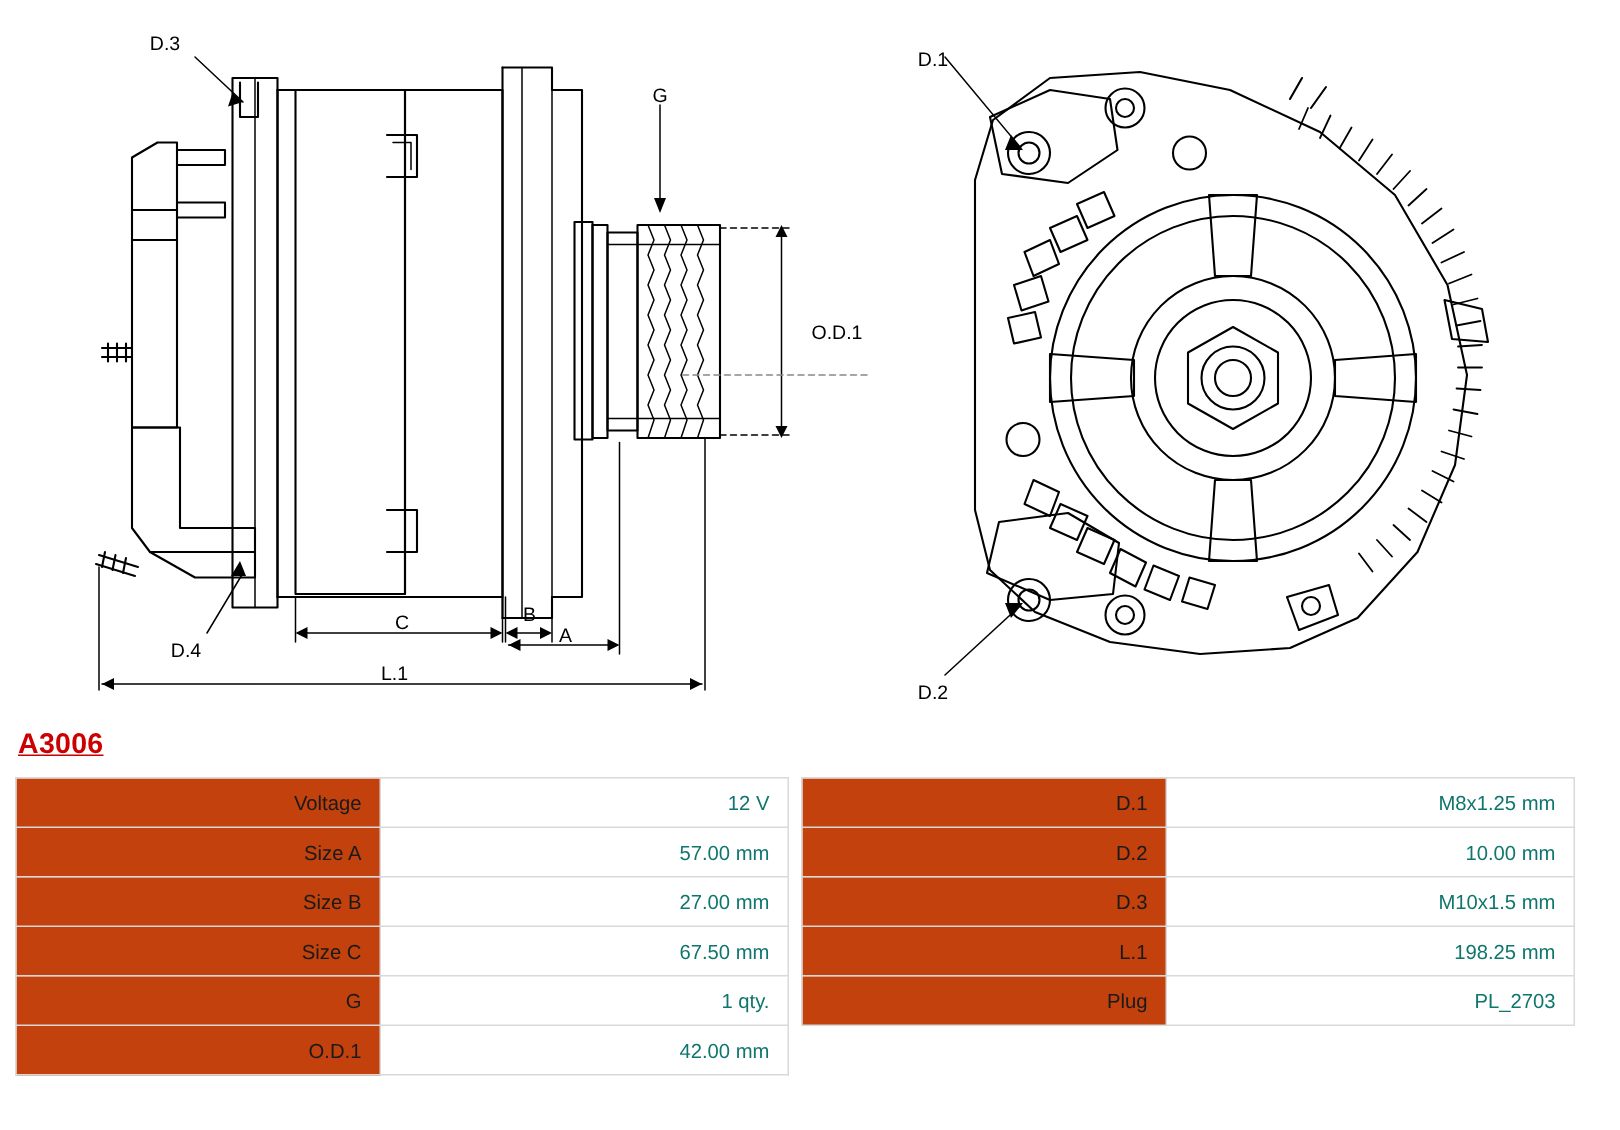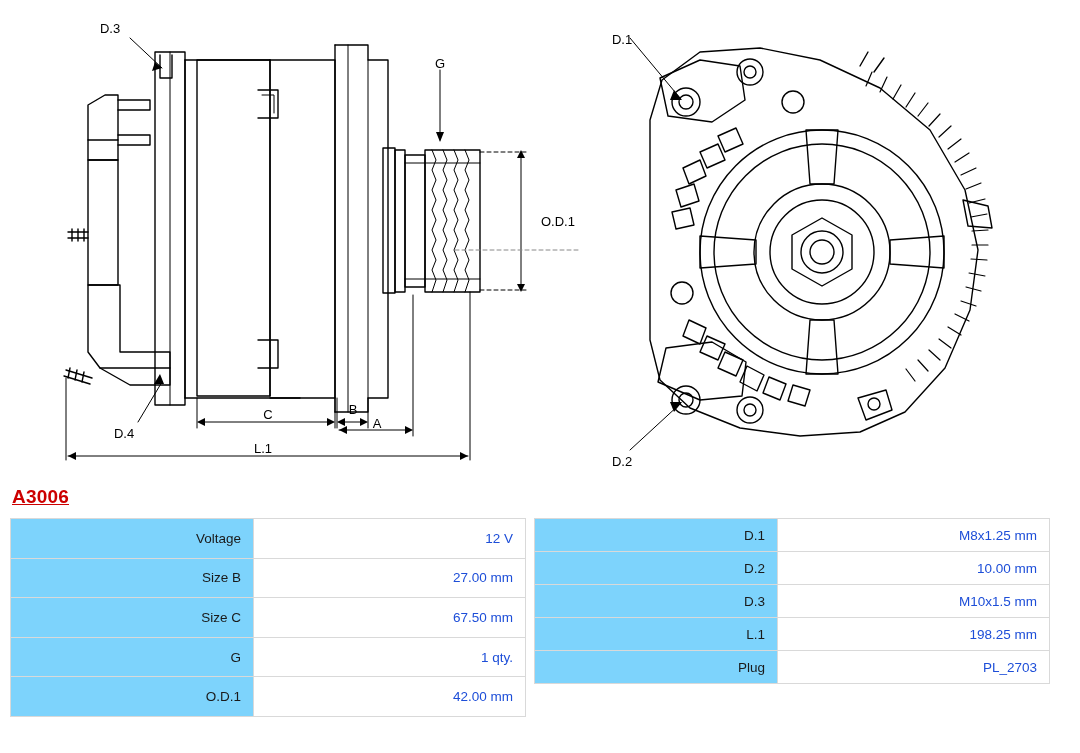--- a/index.html
+++ b/index.html
@@ -51,29 +51,29 @@
     table-layout: fixed;
   }
   table.spec td {
     border: 1px solid #d9d9d9;
     height: 32px;
     font-size: 13.5px;
     padding: 0 12px;
     vertical-align: middle;
   }
   table.spec td.label {
-    background: #7dd3fc;
+    background: #c2410c;
     text-align: right;
     width: 218px;
     color: #1a1a1a;
   }
   table.spec td.value {
     background: #ffffff;
     text-align: right;
-    color: #1d4ed8;
+    color: #0f766e;
   }
   table.spec td.empty {
     background: #ffffff;
     border: 1px solid #ffffff;
   }
   table.spec td.empty-label {
     background: #ffffff;
     border-color: #ffffff;
   }
   .tbl-gap { width: 8px; }
@@ -272,20 +272,24 @@
   <div class="part-number">A3006</div>
 
   <div class="spec-tables">
     <table class="spec">
       <tbody>
         <tr>
           <td class="label">Voltage</td>
           <td class="value">12 V</td>
         </tr>
         <tr>
+          <td class="label">Size A</td>
+          <td class="value">57.00 mm</td>
+        </tr>
+        <tr>
           <td class="label">Size B</td>
           <td class="value">27.00 mm</td>
         </tr>
         <tr>
           <td class="label">Size C</td>
           <td class="value">67.50 mm</td>
         </tr>
         <tr>
           <td class="label">G</td>
           <td class="value">1 qty.</td>

